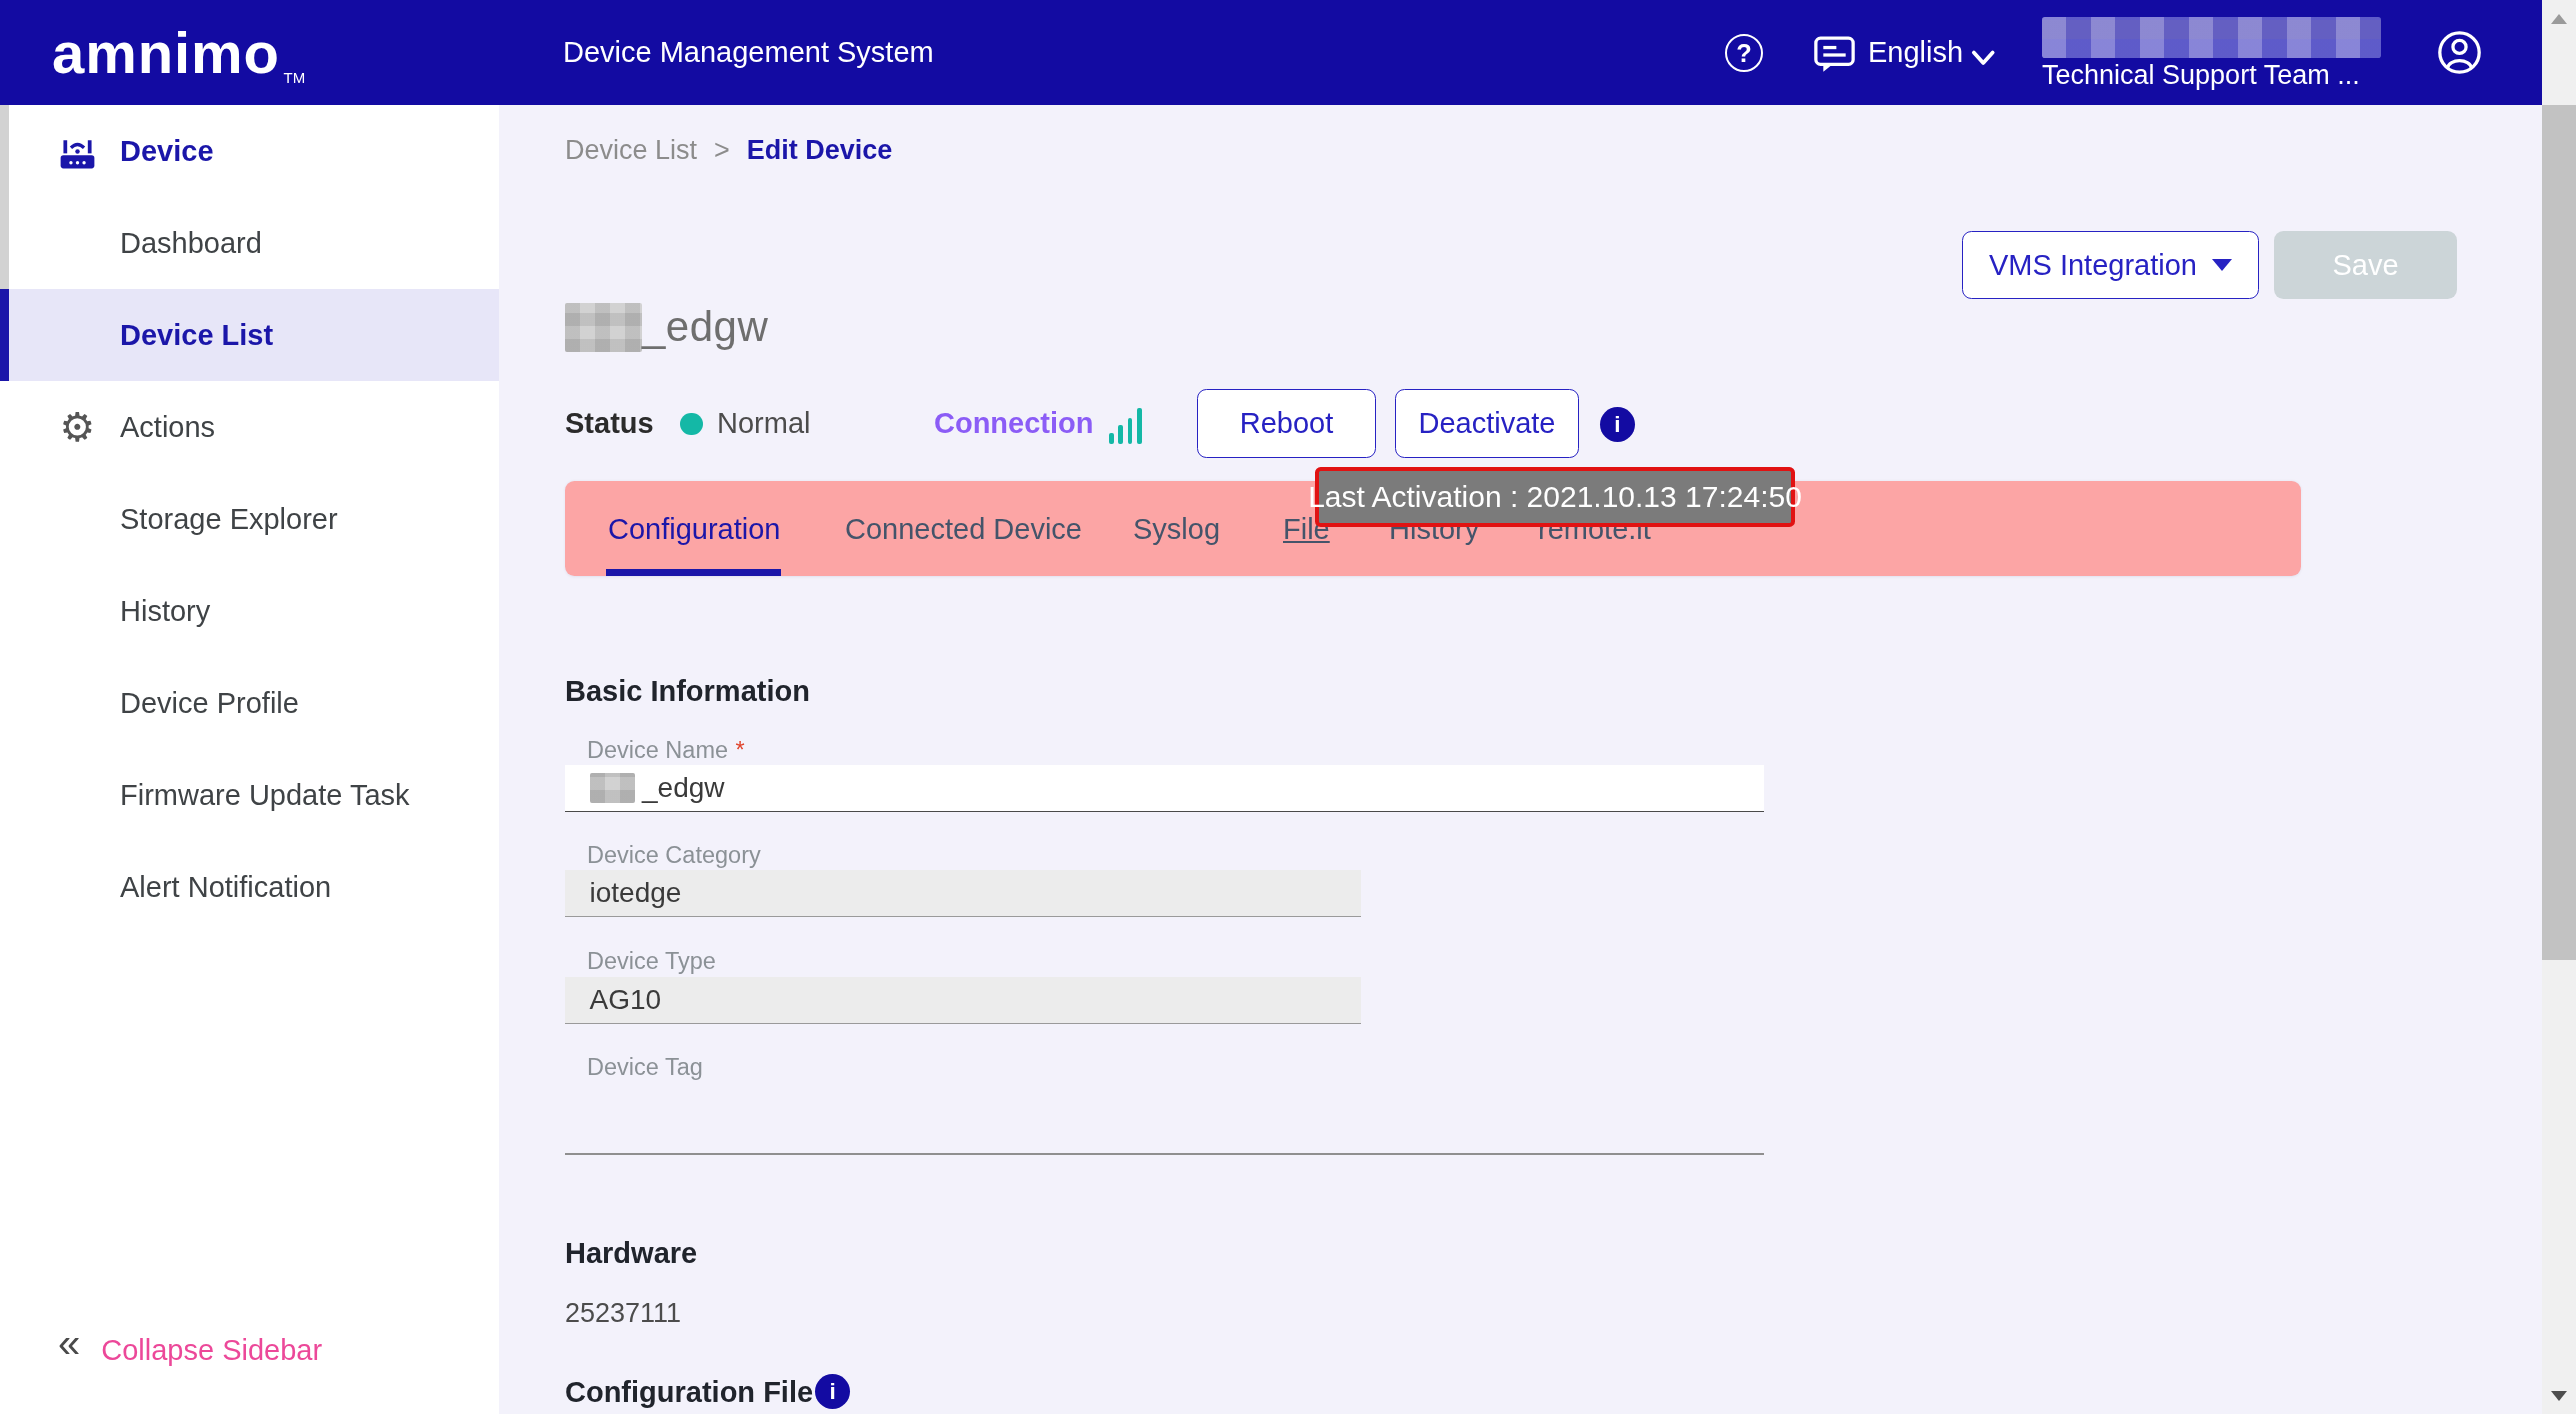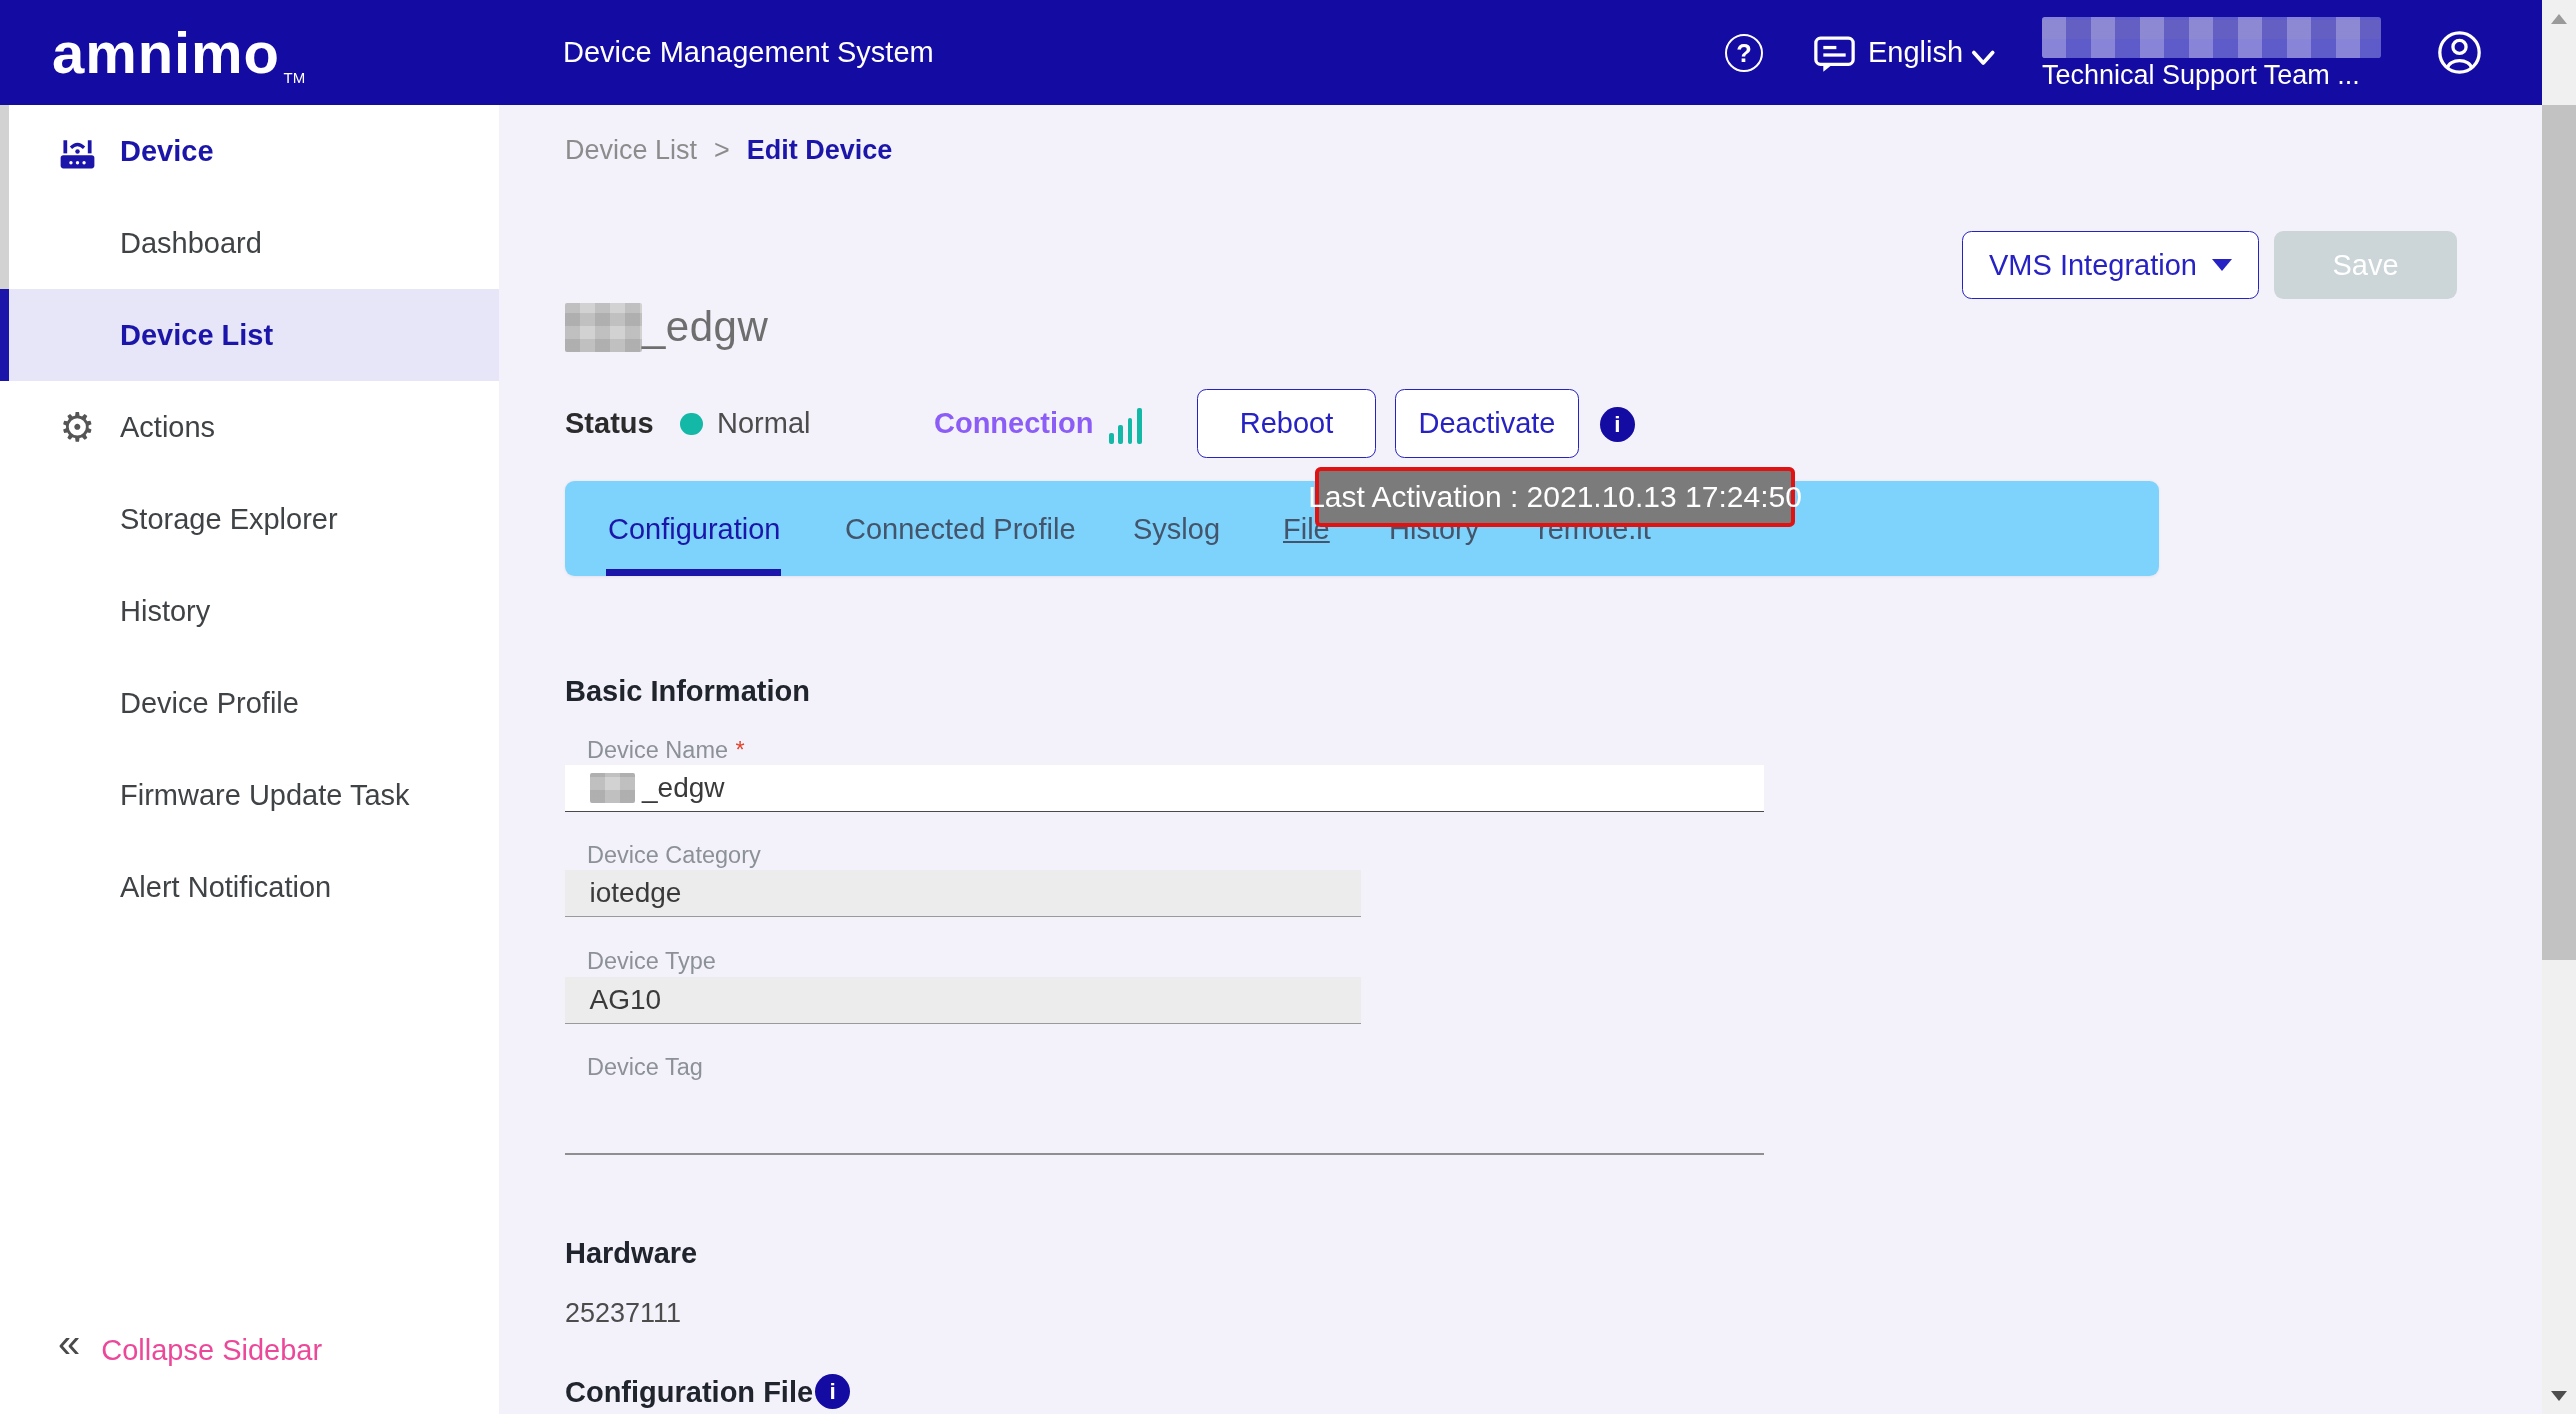--- a/index.html
+++ b/index.html
@@ -84,21 +84,21 @@
   .signal i:nth-child(2){height:19px;}
   .signal i:nth-child(3){height:26px;}
   .signal i:nth-child(4){height:36px;}
   .reboot-btn{position:absolute;left:632px;top:0;width:179px;height:69px;}
   .deactivate-btn{position:absolute;left:830px;top:0;width:184px;height:69px;}
   .info-icon{position:absolute;width:35px;height:35px;border-radius:50%;background:var(--brand);color:#fff;font-size:22.6px;font-weight:700;font-style:normal;display:flex;align-items:center;justify-content:center;}
   .info-status{left:1035px;top:18px;}
 
   .tooltip{position:absolute;left:816px;top:362px;width:480px;height:60px;background:var(--tooltip-bg);border:4.7px solid var(--tooltip-border);border-radius:5.6px;display:flex;align-items:center;justify-content:center;color:#fff;font-size:30px;white-space:nowrap;z-index:10;}
 
-  .tab-card{position:absolute;left:66px;top:376px;width:1594px;height:95px;background:#7dd3fc;border-radius:9.4px;box-shadow:0 0.9px 2.8px rgba(40,40,90,.08);}
+  .tab-card{position:absolute;left:66px;top:376px;width:1736px;height:95px;background:#fca5a5;border-radius:9.4px;box-shadow:0 0.9px 2.8px rgba(40,40,90,.08);}
   .tab{position:absolute;top:32px;font-size:29px;color:#44546a;cursor:pointer;white-space:nowrap;}
   .tab.active{color:var(--navy);}
   .tab-underline{position:absolute;left:41px;bottom:0;width:175px;height:7.5px;background:var(--navy);}
 
   .section-title{position:absolute;font-size:29px;font-weight:700;color:#20242c;}
   .field-label{position:absolute;font-size:23.5px;color:var(--label-gray);}
   .req{color:#e0442c;margin-left:7.5px;}
   .field{position:absolute;height:47px;display:flex;align-items:center;padding-left:24.5px;font-size:28px;color:#3a3a3a;}
   .field.editable{background:#fff;border-bottom:1.9px solid #4a4a4a;width:1199px;cursor:text;}
   .field.disabled{background:var(--field-disabled);border-bottom:1.9px solid #9a9a9a;width:796px;}
@@ -249,21 +249,21 @@
       </div>
       <span class="info-icon info-status">i</span>
     </div>
 
     <div class="tooltip">
       <span>Last Activation : 2021.10.13 17:24:50</span>
     </div>
 
     <div class="tab-card">
       <span class="tab active" style="left:43px;">Configuration</span>
-      <span class="tab" style="left:280px;">Connected Profile</span>
+      <span class="tab" style="left:280px;">Connected Device</span>
       <span class="tab" style="left:568px;">Syslog</span>
       <span class="tab" style="left:718px;text-decoration:underline;">File</span>
       <span class="tab" style="left:824px;">History</span>
       <span class="tab" style="left:973px;">remote.it</span>
       <span class="tab-underline"></span>
     </div>
 
     <div class="section-title" style="left:66px;top:570px;">Basic Information</div>
 
     <div class="field-label" style="left:88px;top:632px;">

